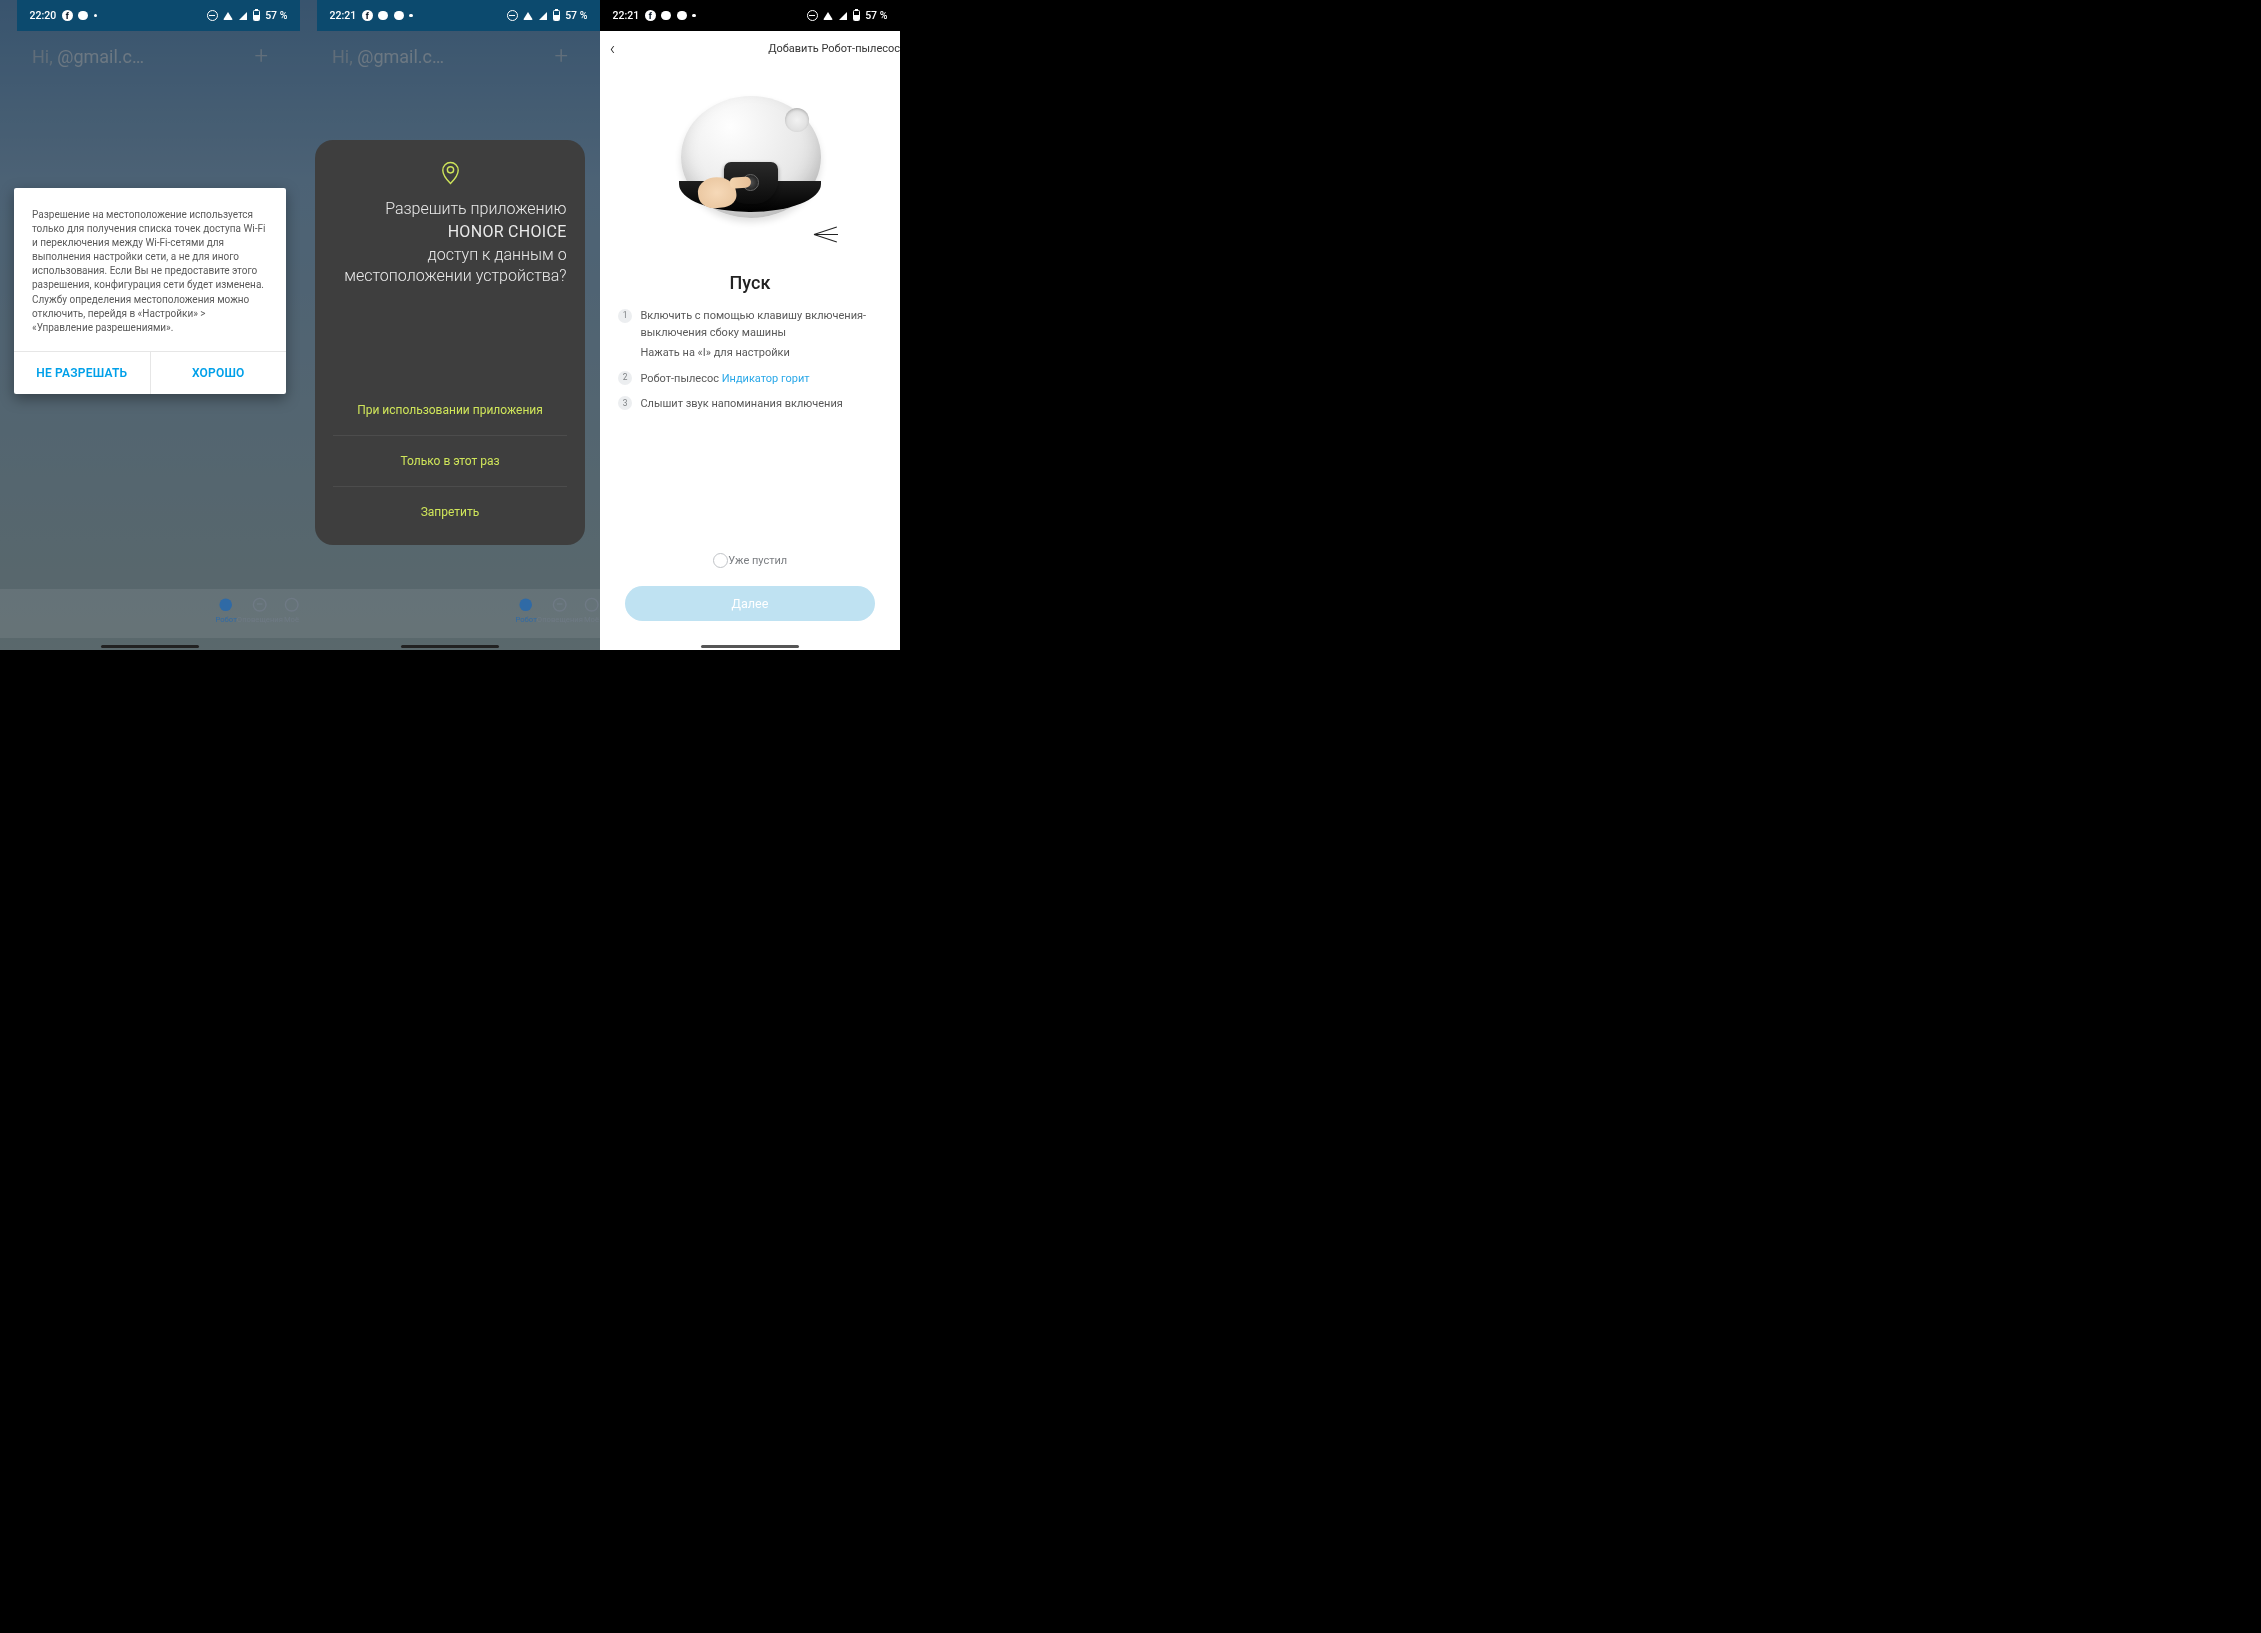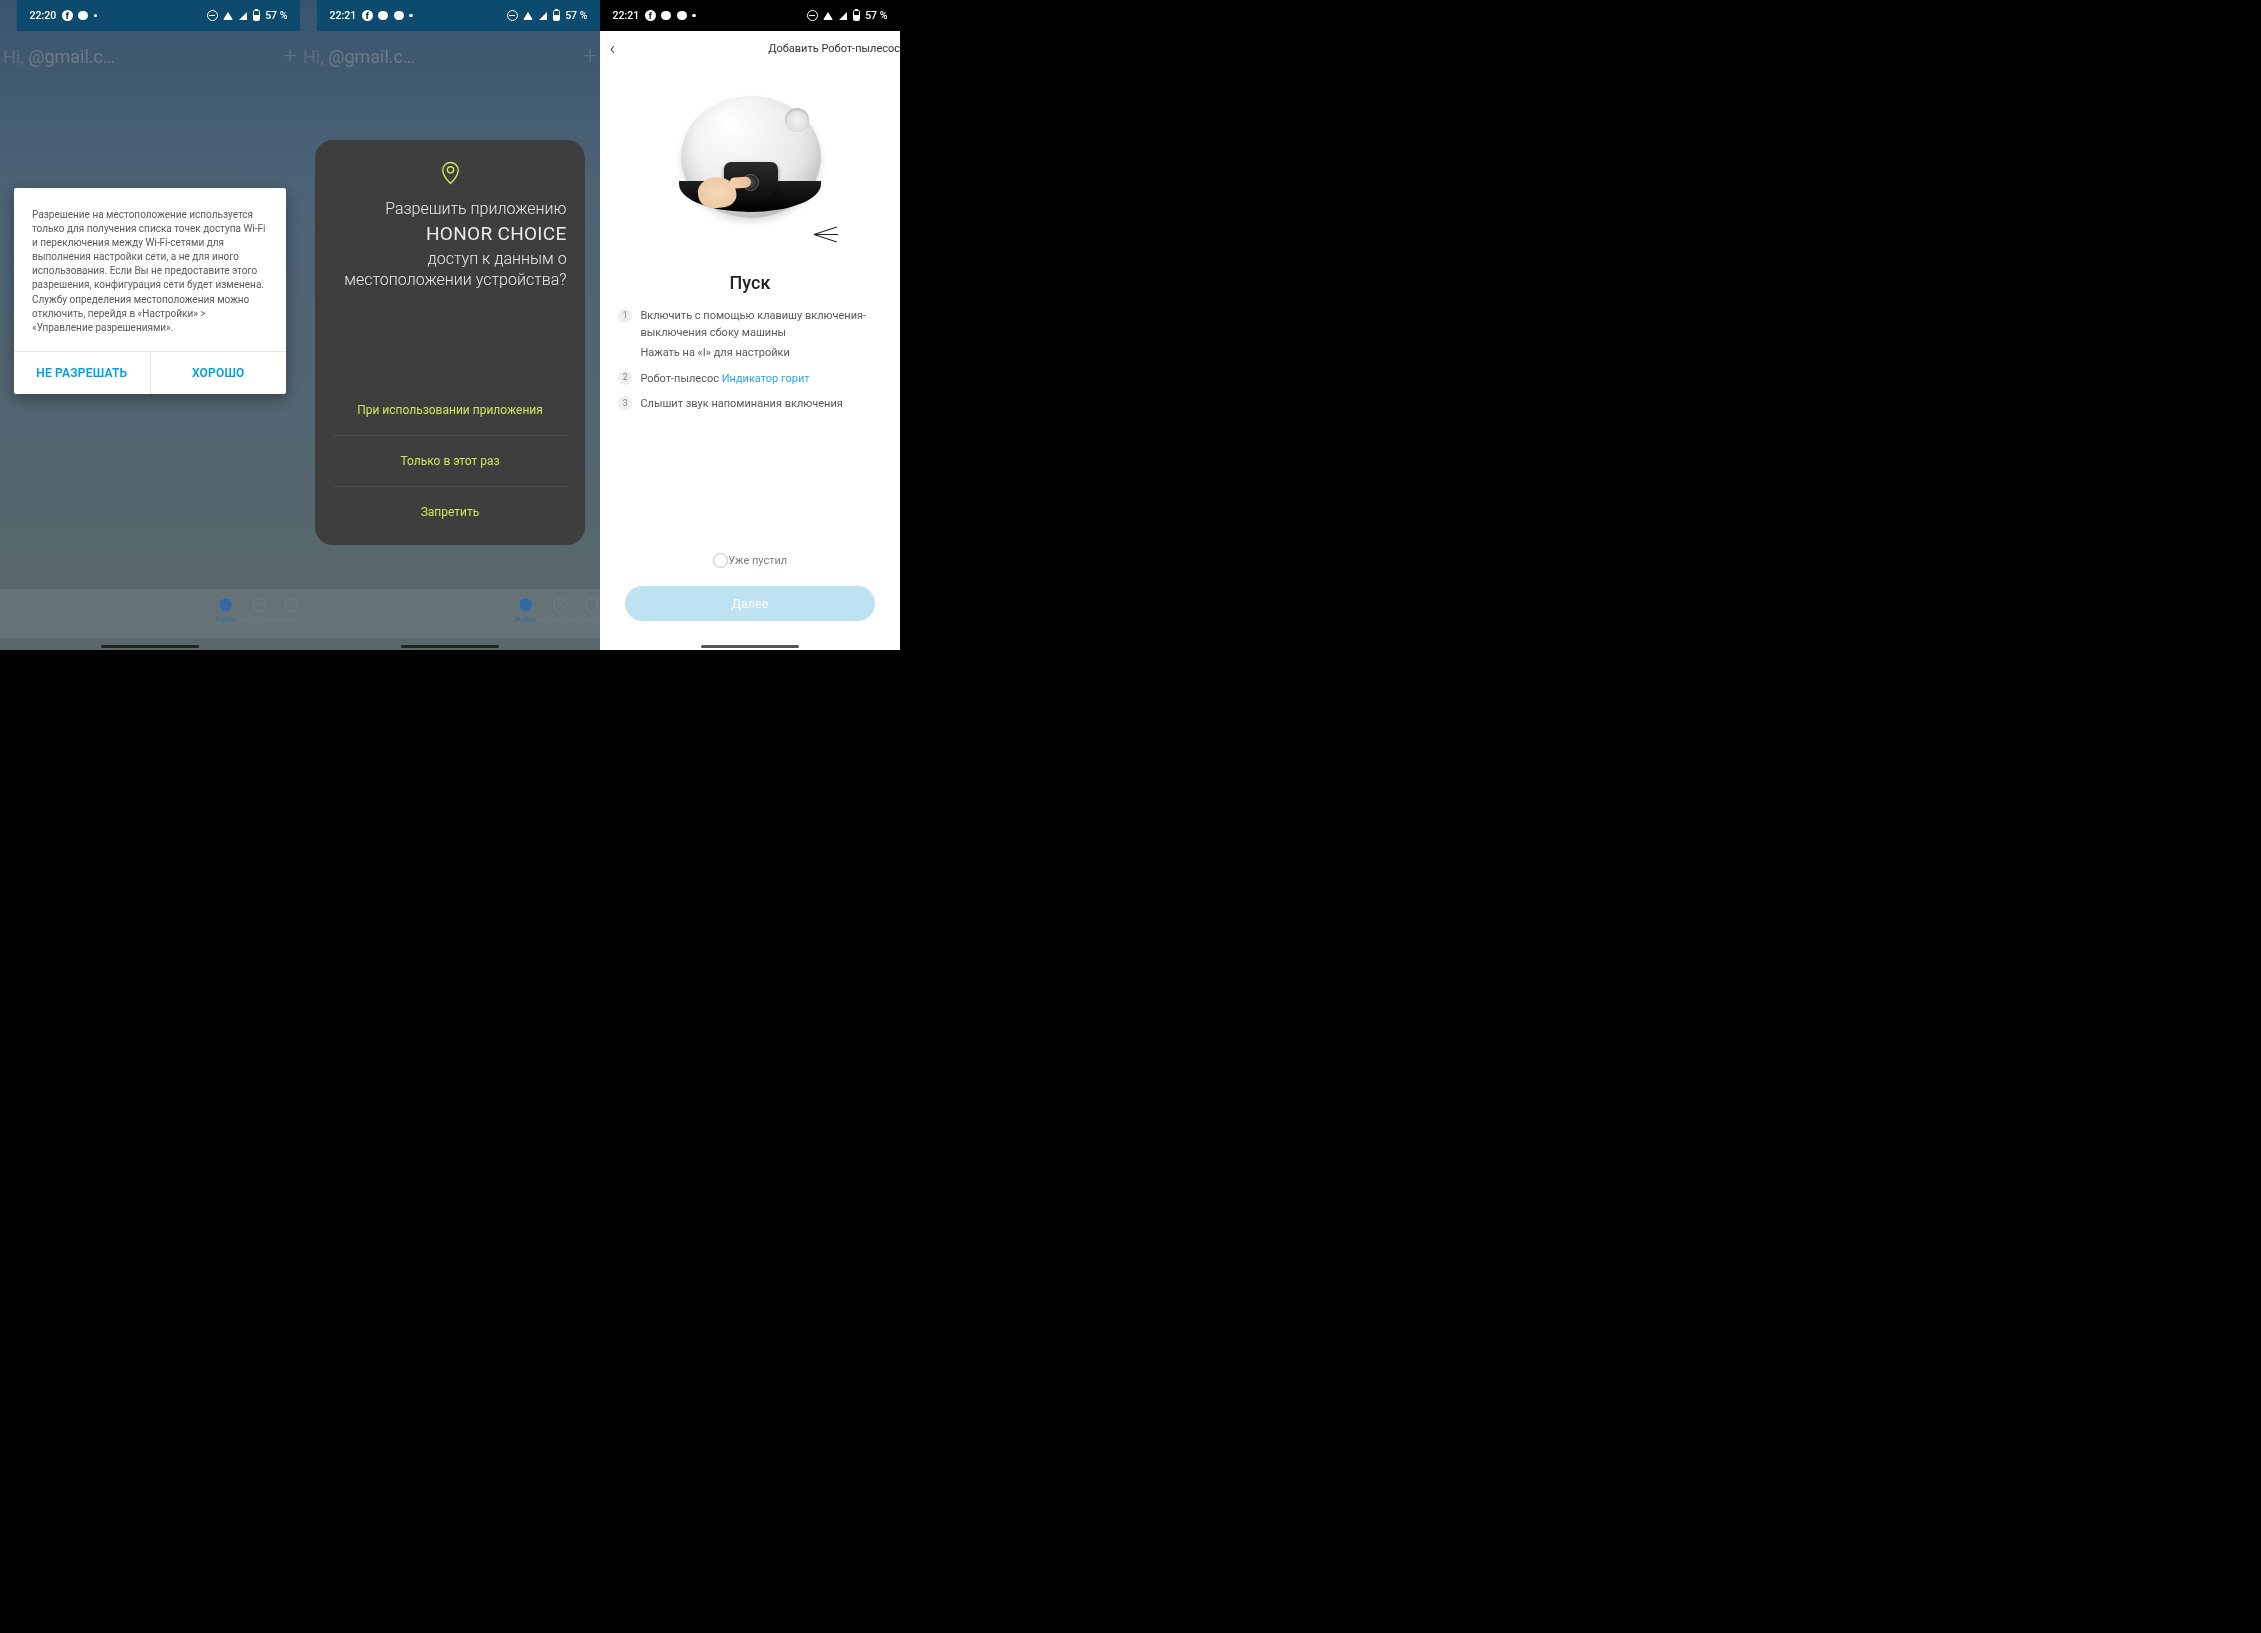--- a/index.html
+++ b/index.html
@@ -49,21 +49,21 @@
   .app-bg {
     position: absolute; inset: 0;
     background: linear-gradient(180deg, #5a8ab8 0%, #86a9c8 28%, #a4b6b3 100%);
   }
   .app-bg .dim {
     position:absolute; inset:0; background:rgba(30,40,50,0.55);
   }
   .app-bg .header {
     position:absolute; top:42px; left:0; right:0;
     display:flex; align-items:center; justify-content:space-between;
-    padding:0 3px;
+    padding:0 32px;
     color:#9fb6cd; font-size:18px; font-weight:400;
   }
   .app-bg .header .plus { font-size:24px; font-weight:300; color:#b7c6d4; }
   .app-bg .header .hi { color:#b1c1d0; }
   .app-bg .header .mail { color:#cdd9e5; }
   .app-bg .tabbar {
     position:absolute; bottom:12px; left:0; right:0; height:49px;
     background:rgba(255,255,255,0.08);
     display:flex; justify-content:flex-end; align-items:center;
     padding-bottom:7px;
@@ -89,21 +89,21 @@
 
   
   .sheet {
     position:absolute; left:15.4px; right:15.4px; top:140px; bottom:105px;
     background:#3e3e3e; border-radius:18px; z-index:40;
     color:#e9e9e9; padding:21px 18px 8.4px;
     display:flex; flex-direction:column;
   }
   .sheet .pin { text-align:center; margin-bottom:9.8px; }
   .sheet .title { text-align:right; font-size:16px; line-height:1.35; font-weight:300; color:#eaeaea; }
-  .sheet .title .app { font-size:19px; font-weight:400; letter-spacing:0.3px; display:block; margin:1.4px 0;}
+  .sheet .title .app { font-size:16px; font-weight:400; letter-spacing:0.3px; display:block; margin:1.4px 0;}
   .sheet .opts { margin-top:auto; }
   .sheet .opt { text-align:center; padding:18px 0; font-size:12px; color:#cfe55a; border-top:0.7px solid #4c4c4c; }
   .sheet .opt:first-child{border-top:none;}
 
   
   .s3 { background:#fff; }
   .s3 .topbar { height:35px; display:flex; align-items:center; padding:0 9.8px; position:relative;}
   .s3 .topbar .title { position:absolute; left:0; right:0; text-align:right; font-size:11px; color:#333; }
   .s3 .back { font-size:18px; color:#222; font-weight:300; z-index:2;}
   .s3 .product {

